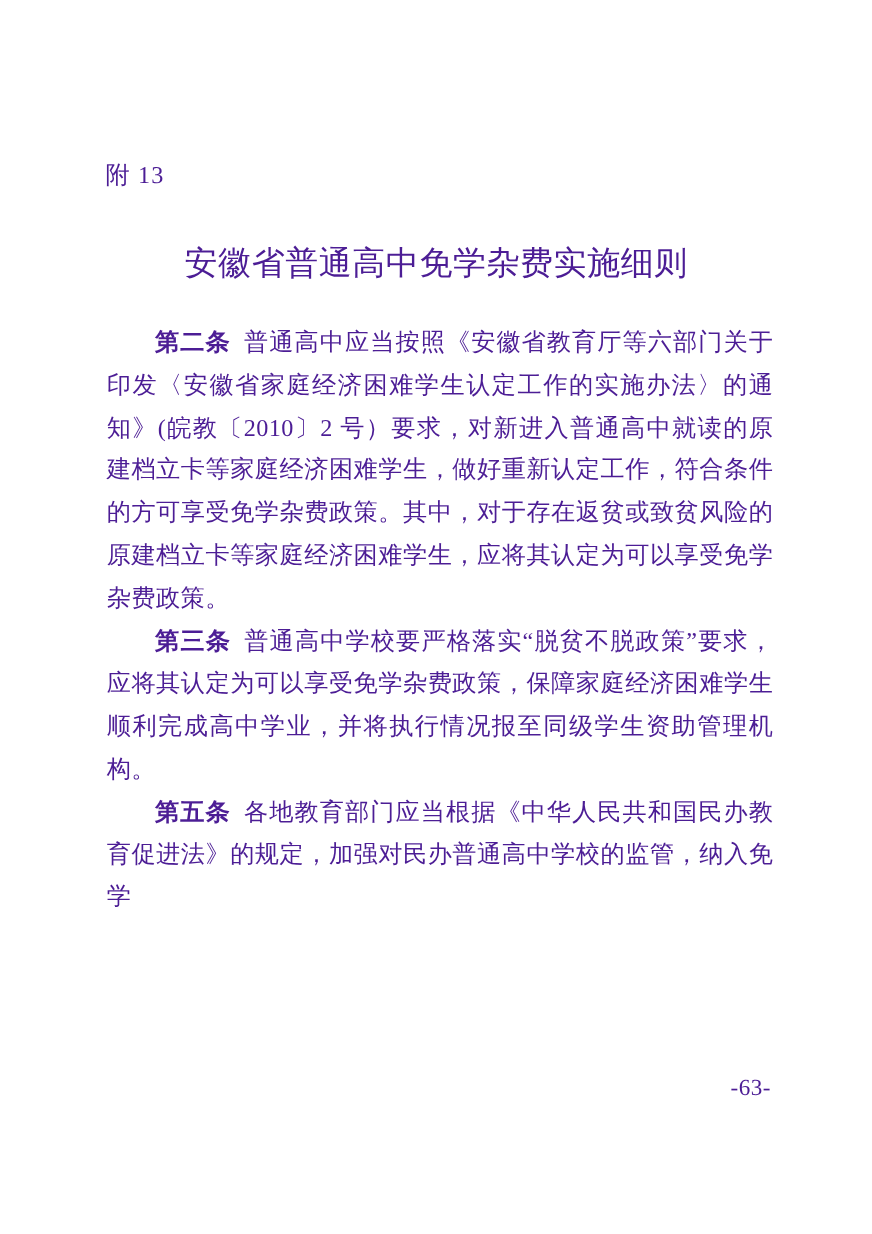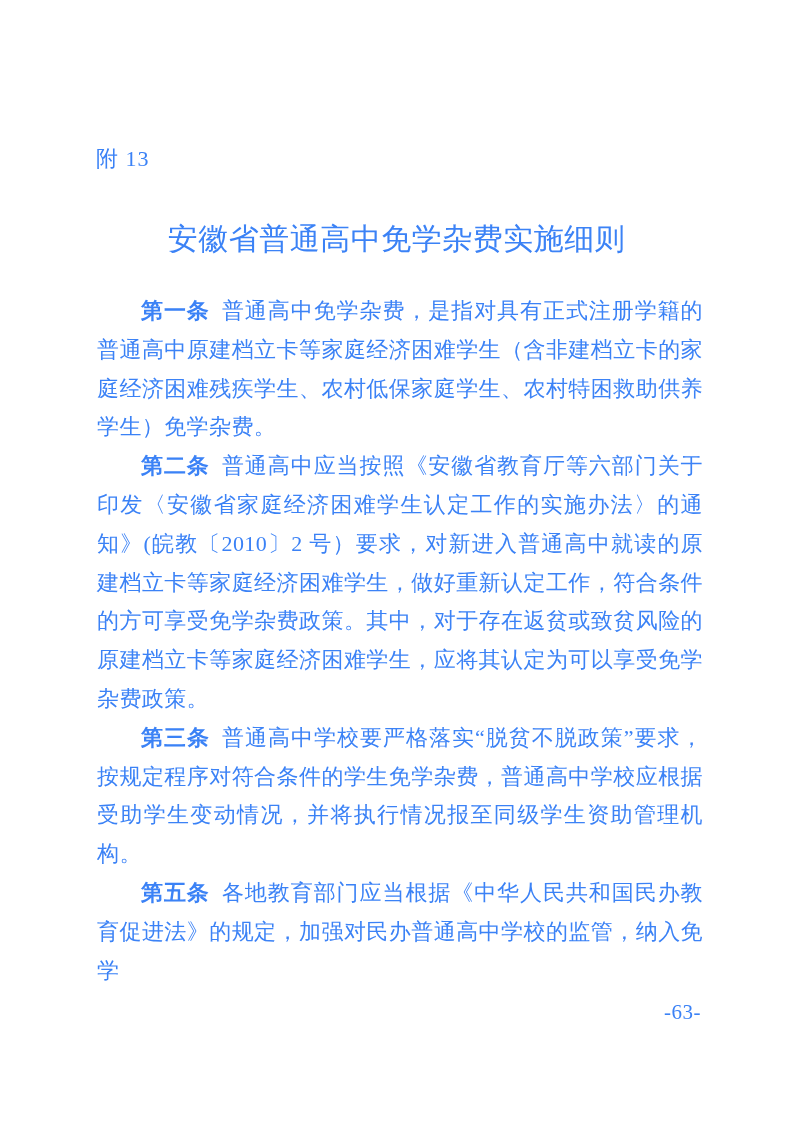--- a/index.html
+++ b/index.html
@@ -4,21 +4,21 @@
 <style>
   * { margin: 0; padding: 0; box-sizing: border-box; }
   html, body { background: #e8e8e8; }
   .page {
     position: relative;
     width: 793px;
     height: 1122px;
     margin: 0 auto;
     background: #ffffff;
     font-family: "Liberation Serif", "DejaVu Serif", serif;
-    color: #3b82f6;
+    color: #4c1d95;
     overflow: hidden;
   }
   .attachment-label {
     position: absolute;
     left: 96px;
     top: 144px;
     font-size: 22px;
     letter-spacing: 1px;
     white-space: pre;
   }
@@ -46,47 +46,44 @@
   .content p.article {
     margin: 0;
     text-indent: 2em;
   }
   .article-num {
     font-weight: bold;
     margin-right: 0.55em;
   }
   .page-number {
     position: absolute;
-    top: 1000px;
+    top: 976px;
     right: 92px;
     font-size: 21px;
     letter-spacing: 0.5px;
   }
 </style>
 </head>
 <body>
 
 <div class="page">
 
   <div class="attachment-label">附 13</div>
 
   <h1 class="doc-title">安徽省普通高中免学杂费实施细则</h1>
 
   <div class="content">
 
-    <p class="article">
-      <span class="article-num">第一条</span><span>普通高中免学杂费，是指对具有正式注册学籍的普通高中原建档立卡等家庭经济困难学生（含非建档立卡的家庭经济困难残疾学生、农村低保家庭学生、农村特困救助供养学生）免学杂费。</span>
-    </p>
 
     <p class="article">
       <span class="article-num">第二条</span><span>普通高中应当按照《安徽省教育厅等六部门关于印发〈安徽省家庭经济困难学生认定工作的实施办法〉的通知》(皖教〔2010〕2 号）要求，对新进入普通高中就读的原建档立卡等家庭经济困难学生，做好重新认定工作，符合条件的方可享受免学杂费政策。其中，对于存在返贫或致贫风险的原建档立卡等家庭经济困难学生，应将其认定为可以享受免学杂费政策。</span>
     </p>
 
     <p class="article">
-      <span class="article-num">第三条</span><span>普通高中学校要严格落实“脱贫不脱政策”要求，按规定程序对符合条件的学生免学杂费，普通高中学校应根据受助学生变动情况，并将执行情况报至同级学生资助管理机构。</span>
+      <span class="article-num">第三条</span><span>普通高中学校要严格落实“脱贫不脱政策”要求，应将其认定为可以享受免学杂费政策，保障家庭经济困难学生顺利完成高中学业，并将执行情况报至同级学生资助管理机构。</span>
     </p>
 
 
     <p class="article">
       <span class="article-num">第五条</span><span>各地教育部门应当根据《中华人民共和国民办教育促进法》的规定，加强对民办普通高中学校的监管，纳入免学</span>
     </p>
 
   </div>
 
   <div class="page-number">-63-</div>

